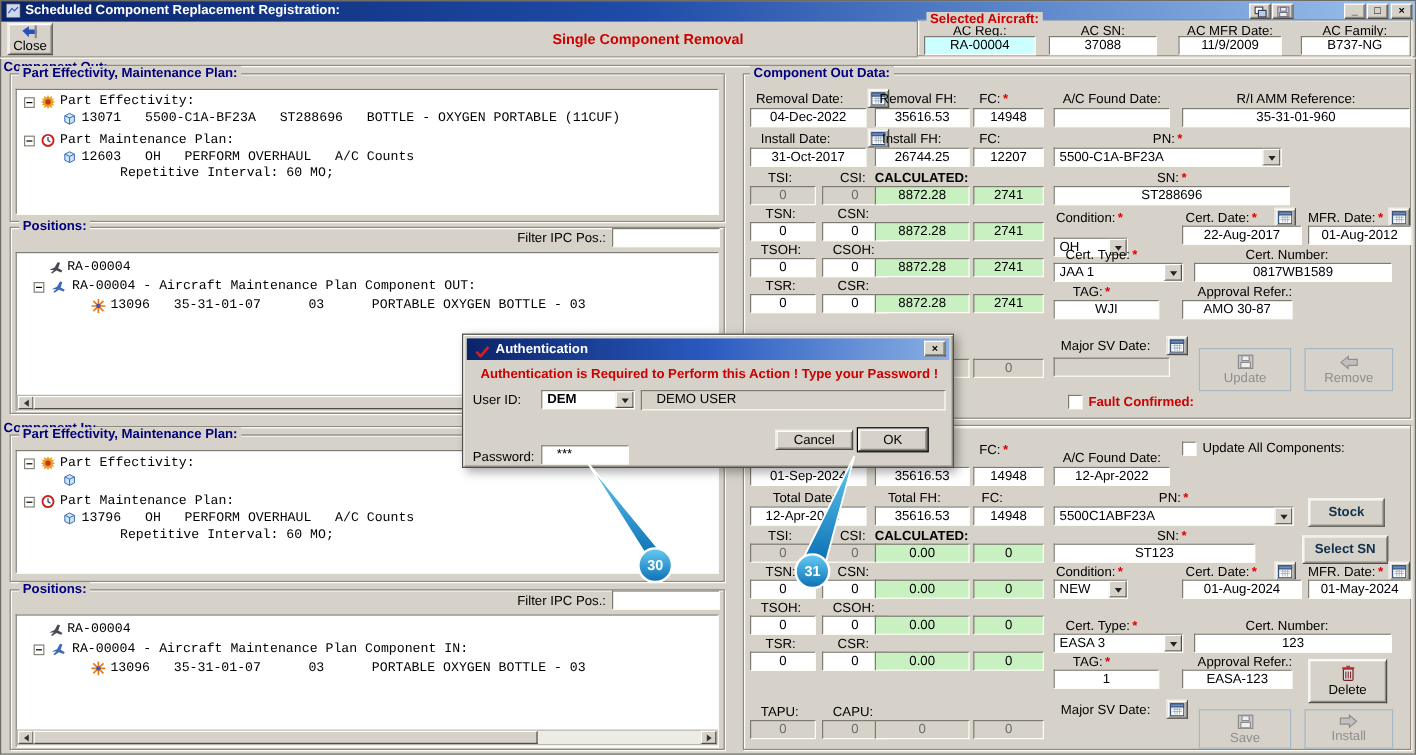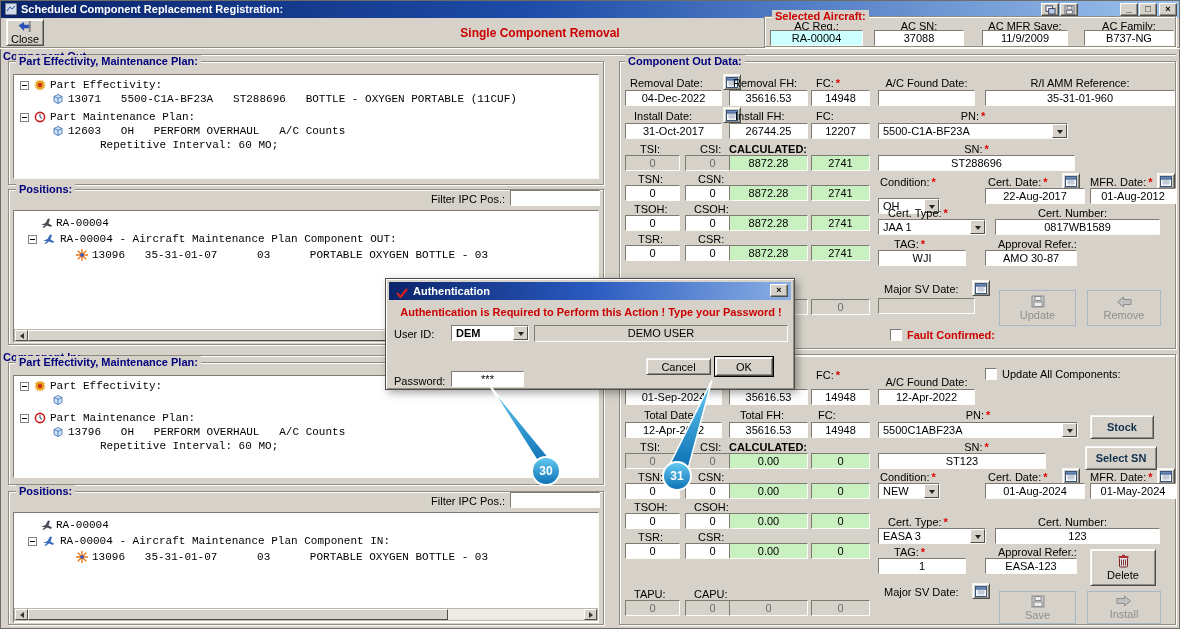--- a/index.html
+++ b/index.html
@@ -12,21 +12,21 @@
   .right{text-align:right}
   .navy{color:#00007c;font-weight:bold}
   .redb{color:#cc0000;font-weight:bold}
   .req{color:#e00000;font-weight:bold;margin-left:2px}
   .grp{position:absolute;border:1px solid #8d8b82;box-shadow:inset 1px 1px 0 #fffdf6,1px 1px 0 #fffdf6}
   .gtitle{position:absolute;background:#d6d2c9;padding:0 3px;font-weight:bold;color:#00007c;font-size:11px;white-space:nowrap;z-index:2}
   .groove{position:absolute;height:2px;border-top:1px solid #8d8b82;border-bottom:1px solid #fffdf6}
   .fld{position:absolute;height:16px;line-height:14px;background:#fff;border:1px solid;
        border-color:#7d7b72 #fdfdf6 #fdfdf6 #7d7b72;text-align:center;font-size:11px;
        overflow:hidden;white-space:nowrap;color:#000}
-  .fld.lft{text-align:center;padding-left:0}
+  .fld.lft{text-align:left;padding-left:12px}
   .green{background:#c9f0c0}
   .cyanf{background:#ccffff}
   .dis{background:#d6d2c9;color:#6f6d66}
   .tree{position:absolute;background:#fff;border:1px solid;border-color:#7d7b72 #fdfdf6 #fdfdf6 #7d7b72}
   .ttext{position:absolute;white-space:pre;font-family:"Liberation Mono",monospace;font-size:11px;line-height:13px;color:#000}
   .exp{position:absolute;width:9px;height:9px;border:1px solid #848278;background:#fff}
   .exp::before{content:"";position:absolute;left:1px;top:3px;width:5px;height:1px;background:#000}
   .icon{position:absolute}
   .btn{position:absolute;background:#d6d2c9;border:1px solid;border-color:#f6f4ee #504e48 #504e48 #f6f4ee;
        box-shadow:inset 1px 1px 0 #fff,inset -1px -1px 0 #8d8b82;font-size:11px;color:#000;
@@ -97,21 +97,21 @@
       </svg>
     <span>Close</span>
   </div>
   <div class="lbl redb center" style="left:420px;top:27px;width:240px;font-size:12px">Single Component Removal</div>
   <div class="groove" style="left:0;top:47px;width:1180px"></div>
 
   <div class="grp" style="left:764px;top:16px;width:412px;height:31px"></div>
   <div class="gtitle redb" style="left:772px;top:10px;color:#cc0000">Selected Aircraft:</div>
   <div class="lbl center" style="left:770px;top:20px;width:93px">AC Reg.:</div>
   <div class="lbl center" style="left:874px;top:20px;width:90px">AC SN:</div>
-  <div class="lbl center" style="left:982px;top:20px;width:86px">AC MFR Save:</div>
+  <div class="lbl center" style="left:982px;top:20px;width:86px">AC MFR Date:</div>
   <div class="lbl center" style="left:1084px;top:20px;width:90px">AC Family:</div>
   <div class="fld cyanf" style="left:770px;top:30px;width:93px">RA-00004</div>
   <div class="fld" style="left:874px;top:30px;width:90px">37088</div>
   <div class="fld" style="left:982px;top:30px;width:86px">11/9/2009</div>
   <div class="fld" style="left:1084px;top:30px;width:90px">B737-NG</div>
 
   <div class="lbl navy" style="left:3px;top:50px">Component Out:</div>
   <div class="groove" style="left:86px;top:54px;width:1090px"></div>
 
   <div class="grp" style="left:8px;top:61px;width:596px;height:124px"></div>

